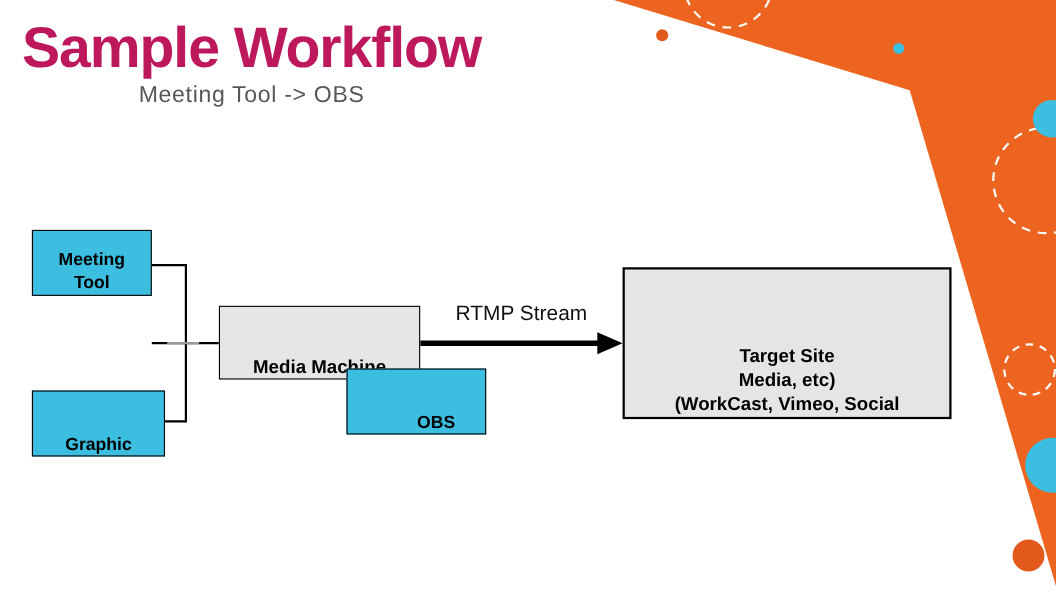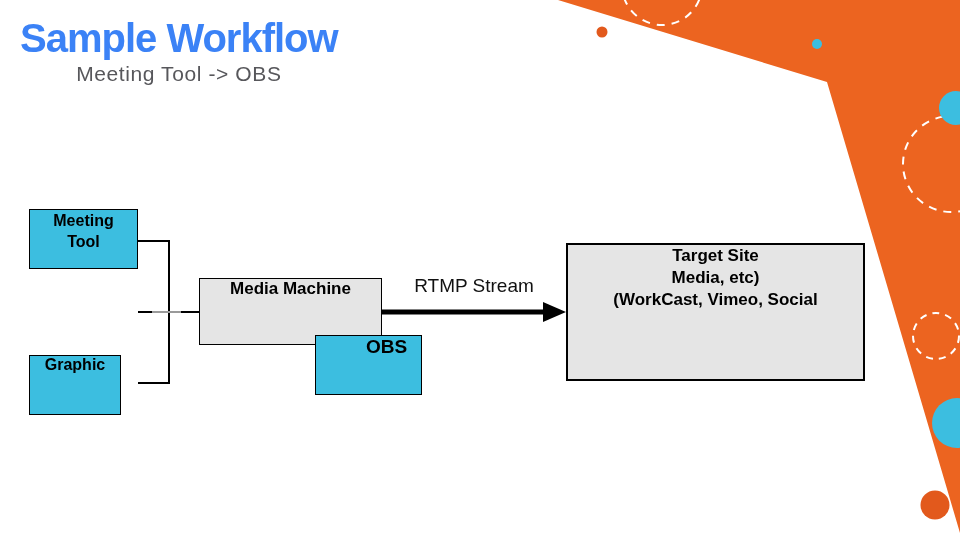--- a/index.html
+++ b/index.html
@@ -8,46 +8,46 @@
     position:relative;
     width:960px;height:540px;
     background:#ffffff;
     overflow:hidden;
   }
   
   #deco{position:absolute;left:0;top:0;z-index:0;}
   
   .title-block{position:absolute;left:20px;top:16px;z-index:4;}
   .slide-title{
-    font-size:40px;font-weight:800;color:#3b82f6;
+    font-size:52px;font-weight:800;color:#be185d;
     letter-spacing:-1px;line-height:1.1;margin:0;
   }
   .slide-subtitle{
     font-size:21px;font-weight:400;color:#57575b;
     letter-spacing:0.6px;margin-top:2px;text-align:center;
   }
   
   #connectors{position:absolute;left:0;top:0;z-index:1;}
   
   .box{
     position:absolute;
-    display:flex;align-items:flex-start;justify-content:center;
+    display:flex;align-items:flex-end;justify-content:center;
     text-align:center;
     font-weight:bold;color:#000;
     box-sizing:border-box;
     border:1.5px solid #000;
   }
   .box.cyan{background:#3cbee0;}
   .box.orange{background:#e5e5e5;}
   #box-meeting{left:29px;top:209px;width:109px;height:60px;font-size:16px;line-height:21px;z-index:2;}
   #box-meeting .lbl{width:80px;}
   #box-video{left:29px;top:282px;width:109px;height:60px;font-size:16px;z-index:2;}
-  #box-graphic{left:29px;top:355px;width:92px;height:60px;font-size:16px;z-index:2;}
+  #box-graphic{left:29px;top:355px;width:121px;height:60px;font-size:16px;z-index:2;}
   #box-machine{left:199px;top:278px;width:183px;height:67px;font-size:17px;z-index:2;}
-  #box-obs{left:315px;top:335px;width:107px;height:60px;font-size:19px;z-index:3;padding-left:36px;}
+  #box-obs{left:315px;top:335px;width:127px;height:60px;font-size:16px;z-index:3;padding-left:36px;}
   #box-target{left:566px;top:243px;width:299px;height:138px;font-size:17px;line-height:22px;border-width:2px;z-index:2;}
   
   #rtmp-label{
     position:absolute;left:382px;top:275px;width:184px;
     text-align:center;font-size:19px;color:#111;z-index:2;
   }
 </style>
 </head>
 <body>
 

